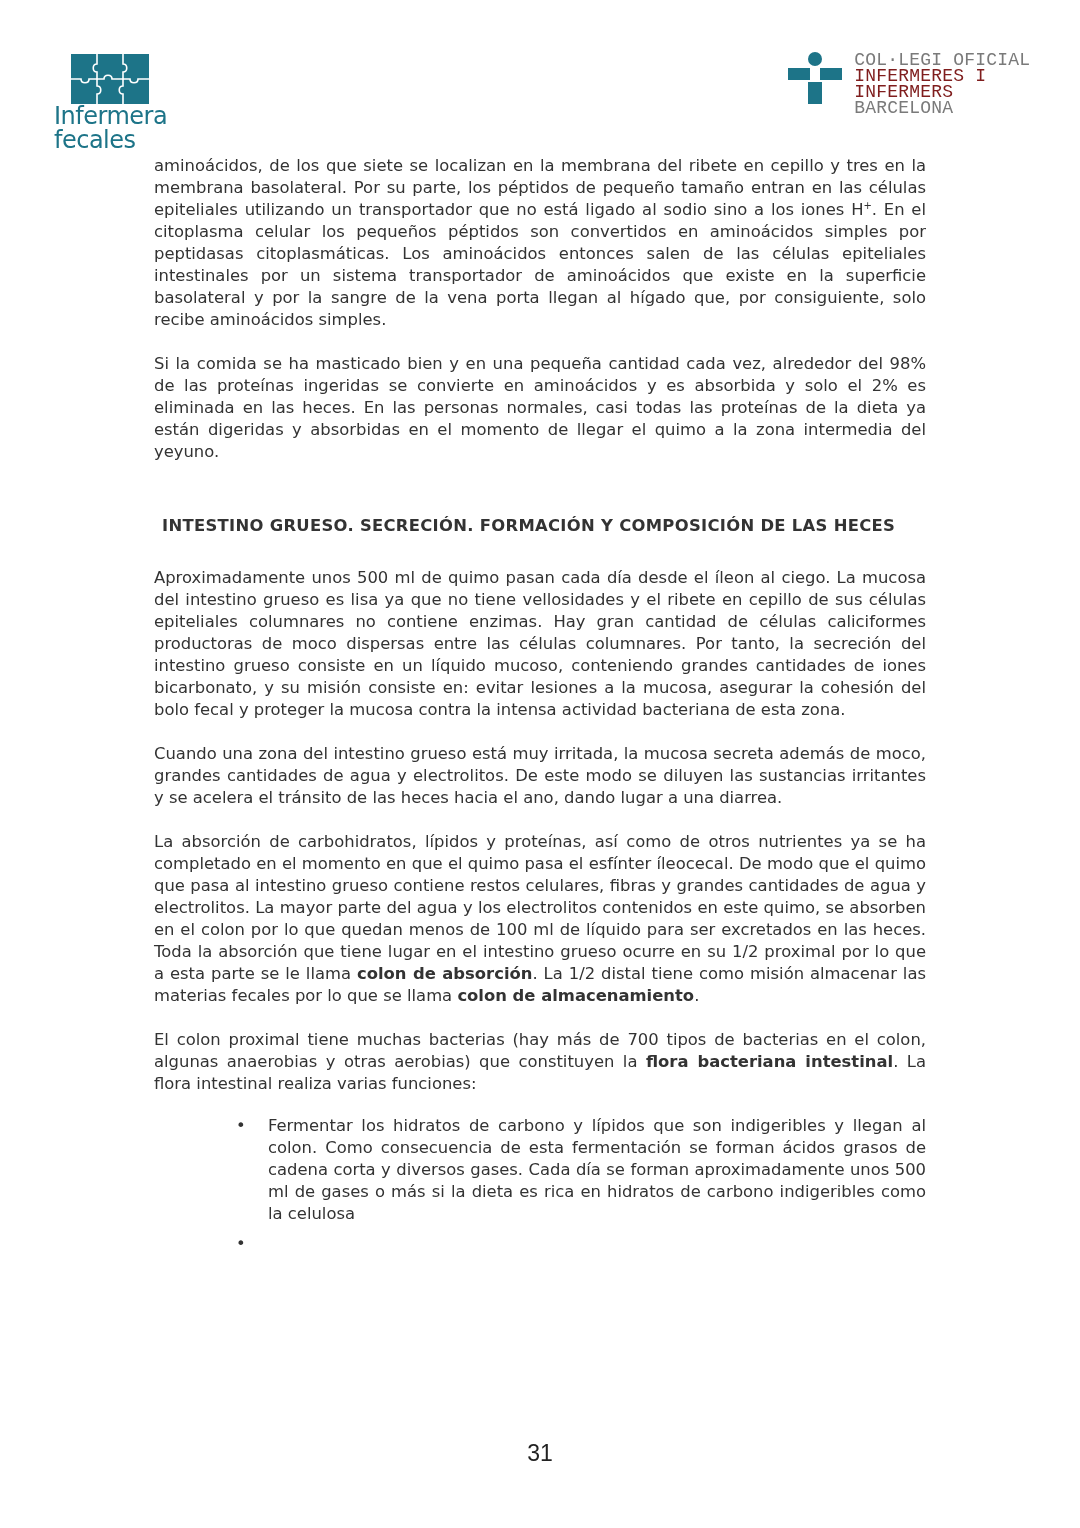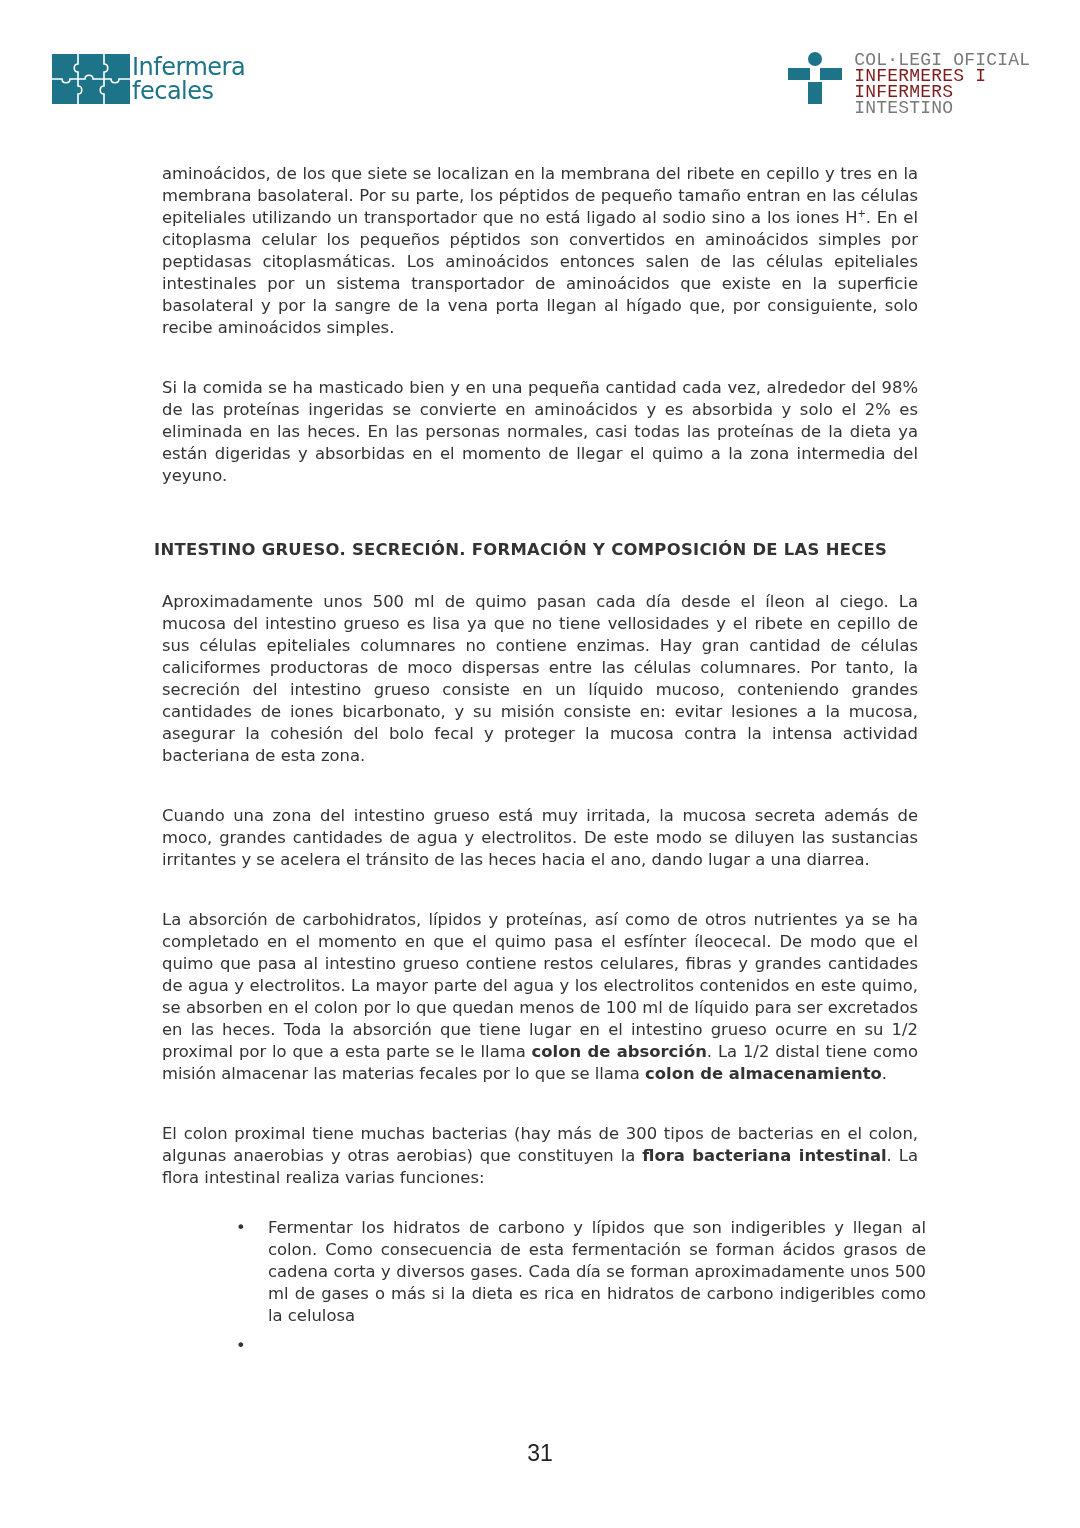--- a/index.html
+++ b/index.html
@@ -1,36 +1,36 @@
 <!DOCTYPE html>
 <html><head>
 <meta charset="utf-8">
 <style>
   html, body { margin: 0; padding: 0; background: #ffffff; }
   body { width: 1080px; height: 1528px; position: relative; overflow: hidden; color: #333333; }
   .header { position: absolute; top: 0; left: 0; width: 1080px; height: 130px; }
-  .logo-iv { position: absolute; left: 52px; top: 54px; display: flex; align-items: center; }
+  .logo-iv { position: absolute; left: 52px; top: 54px; display: flex; align-items: center; flex-direction: column; }
   .iv-box { width: 78px; height: 50px; background: #1d7488; position: relative; }
   .iv-box svg { position: absolute; left: 0; top: 0; }
   .iv-text { font-family: "DejaVu Sans", sans-serif; color: #1d7488; font-size: 24px; line-height: 24px; margin-left: 2px; letter-spacing: -0.5px; }
   .logo-coib { position: absolute; left: 788px; top: 52px; display: flex; align-items: flex-start; }
   .cross { position: relative; width: 56px; height: 52px; }
   .cross .dot { position: absolute; left: 20px; top: 0; width: 14px; height: 14px; border-radius: 50%; background: #1d7488; }
   .cross .bl { position: absolute; left: 0; top: 16px; width: 22px; height: 12px; background: #1d7488; }
   .cross .br { position: absolute; left: 32px; top: 16px; width: 22px; height: 12px; background: #1d7488; }
   .cross .bv { position: absolute; left: 20px; top: 30px; width: 14px; height: 22px; background: #1d7488; }
   .coib-text { margin-left: 14px; font-family: Liberation Mono, monospace; font-size: 18px; line-height: 16px; letter-spacing: 0.2px; }
   .coib-text .l1, .coib-text .l3 { color: #7a7a7a; }
   .coib-text .l2 { color: #7f1d1d; }
 
   .content { position: absolute; left: 154px; top: 155px; width: 772px; font-family: "DejaVu Sans", sans-serif; font-size: 16.4px; line-height: 22px; color: #333333; }
-  p { margin: 8px; text-align: justify; }
+  p { margin: 0; text-align: justify; }
   .gap { height: 22px; }
   .gap2 { height: 44px; }
-  h2 { margin: 0; font-size: 16.4px; line-height: 22px; font-weight: bold; text-align: justify; letter-spacing: 0.3px; }
+  h2 { margin: 8px; font-size: 16.4px; line-height: 22px; font-weight: bold; text-align: justify; letter-spacing: 0.3px; }
   ul { margin: 0; padding: 0; list-style: none; }
   li { position: relative; margin-left: 114px; text-align: justify; }
   li .bullet { position: absolute; left: -32px; top: 0; }
   li + li { margin-top: 8px; }
   .pagenum { position: absolute; left: 0; width: 1080px; top: 1440px; text-align: center; font-family: Liberation Sans, sans-serif; font-size: 23px; color: #222; }
 </style>
 </head>
 <body>
 
 <div class="header">
@@ -55,39 +55,39 @@
   <div class="logo-coib">
     <div class="cross">
       <div class="dot"></div>
         <div class="bl"></div>
         <div class="br"></div>
         <div class="bv"></div>
     </div>
     <div class="coib-text">
       <div class="l1">COL·LEGI OFICIAL</div>
       <div class="l2">INFERMERES I INFERMERS</div>
-      <div class="l3">INTESTINO</div>
+      <div class="l3">BARCELONA</div>
     </div>
   </div>
 </div>
 
 <div class="content">
   <p><span>aminoácidos, de los que siete se localizan en la membrana del ribete en cepillo y tres en la membrana basolateral. Por su parte, los péptidos de pequeño tamaño entran en las células epiteliales utilizando un transportador que no está ligado al sodio sino a los iones H</span><sup style="font-size:10px;line-height:0;">+</sup><span>. En el citoplasma celular los pequeños péptidos son convertidos en aminoácidos simples por peptidasas citoplasmáticas. Los aminoácidos entonces salen de las células epiteliales intestinales por un sistema transportador de aminoácidos que existe en la superficie basolateral y por la sangre de la vena porta llegan al hígado que, por consiguiente, solo recibe aminoácidos simples.</span></p>
   <div class="gap"></div>
   <p>Si la comida se ha masticado bien y en una pequeña cantidad cada vez, alrededor del 98% de las proteínas ingeridas se convierte en aminoácidos y es absorbida y solo el 2% es eliminada en las heces. En las personas normales, casi todas las proteínas de la dieta ya están digeridas y absorbidas en el momento de llegar el quimo a la zona intermedia del yeyuno.</p>
   <div class="gap2"></div>
   <h2>INTESTINO GRUESO. SECRECIÓN. FORMACIÓN Y COMPOSICIÓN DE LAS HECES</h2>
   <div class="gap"></div>
   <p>Aproximadamente unos 500 ml de quimo pasan cada día desde el íleon al ciego. La mucosa del intestino grueso es lisa ya que no tiene vellosidades y el ribete en cepillo de sus células epiteliales columnares no contiene enzimas. Hay gran cantidad de células caliciformes productoras de moco dispersas entre las células columnares. Por tanto, la secreción del intestino grueso consiste en un líquido mucoso, conteniendo grandes cantidades de iones bicarbonato, y su misión consiste en: evitar lesiones a la mucosa, asegurar la cohesión del bolo fecal y proteger la mucosa contra la intensa actividad bacteriana de esta zona.</p>
   <div class="gap"></div>
   <p>Cuando una zona del intestino grueso está muy irritada, la mucosa secreta además de moco, grandes cantidades de agua y electrolitos. De este modo se diluyen las sustancias irritantes y se acelera el tránsito de las heces hacia el ano, dando lugar a una diarrea.</p>
   <div class="gap"></div>
   <p><span>La absorción de carbohidratos, lípidos y proteínas, así como de otros nutrientes ya se ha completado en el momento en que el quimo pasa el esfínter íleocecal. De modo que el quimo que pasa al intestino grueso contiene restos celulares, fibras y grandes cantidades de agua y electrolitos. La mayor parte del agua y los electrolitos contenidos en este quimo, se absorben en el colon por lo que quedan menos de 100 ml de líquido para ser excretados en las heces. Toda la absorción que tiene lugar en el intestino grueso ocurre en su 1/2 proximal por lo que a esta parte se le llama </span><b>colon de absorción</b><span>. La 1/2 distal tiene como misión almacenar las materias fecales por lo que se llama </span><b>colon de almacenamiento</b><span>.</span></p>
   <div class="gap"></div>
-  <p><span>El colon proximal tiene muchas bacterias (hay más de 300 tipos de bacterias en el colon, algunas anaerobias y otras aerobias) que constituyen la </span><b>flora bacteriana intestinal</b><span>. La flora intestinal realiza varias funciones:</span></p>
+  <p><span>El colon proximal tiene muchas bacterias (hay más de 700 tipos de bacterias en el colon, algunas anaerobias y otras aerobias) que constituyen la </span><b>flora bacteriana intestinal</b><span>. La flora intestinal realiza varias funciones:</span></p>
   <div class="gap" style="height:20px"></div>
   <ul>
     <li><span class="bullet">•</span><span>Fermentar los hidratos de carbono y lípidos que son indigeribles y llegan al colon. Como consecuencia de esta fermentación se forman ácidos grasos de cadena corta y diversos gases. Cada día se forman aproximadamente unos 500 ml de gases o más si la dieta es rica en hidratos de carbono indigeribles como la celulosa</span></li>
     <li><span class="bullet">•</span></li>
   </ul>
 </div>
 
 <div class="pagenum">31</div>
 
 </body></html>

